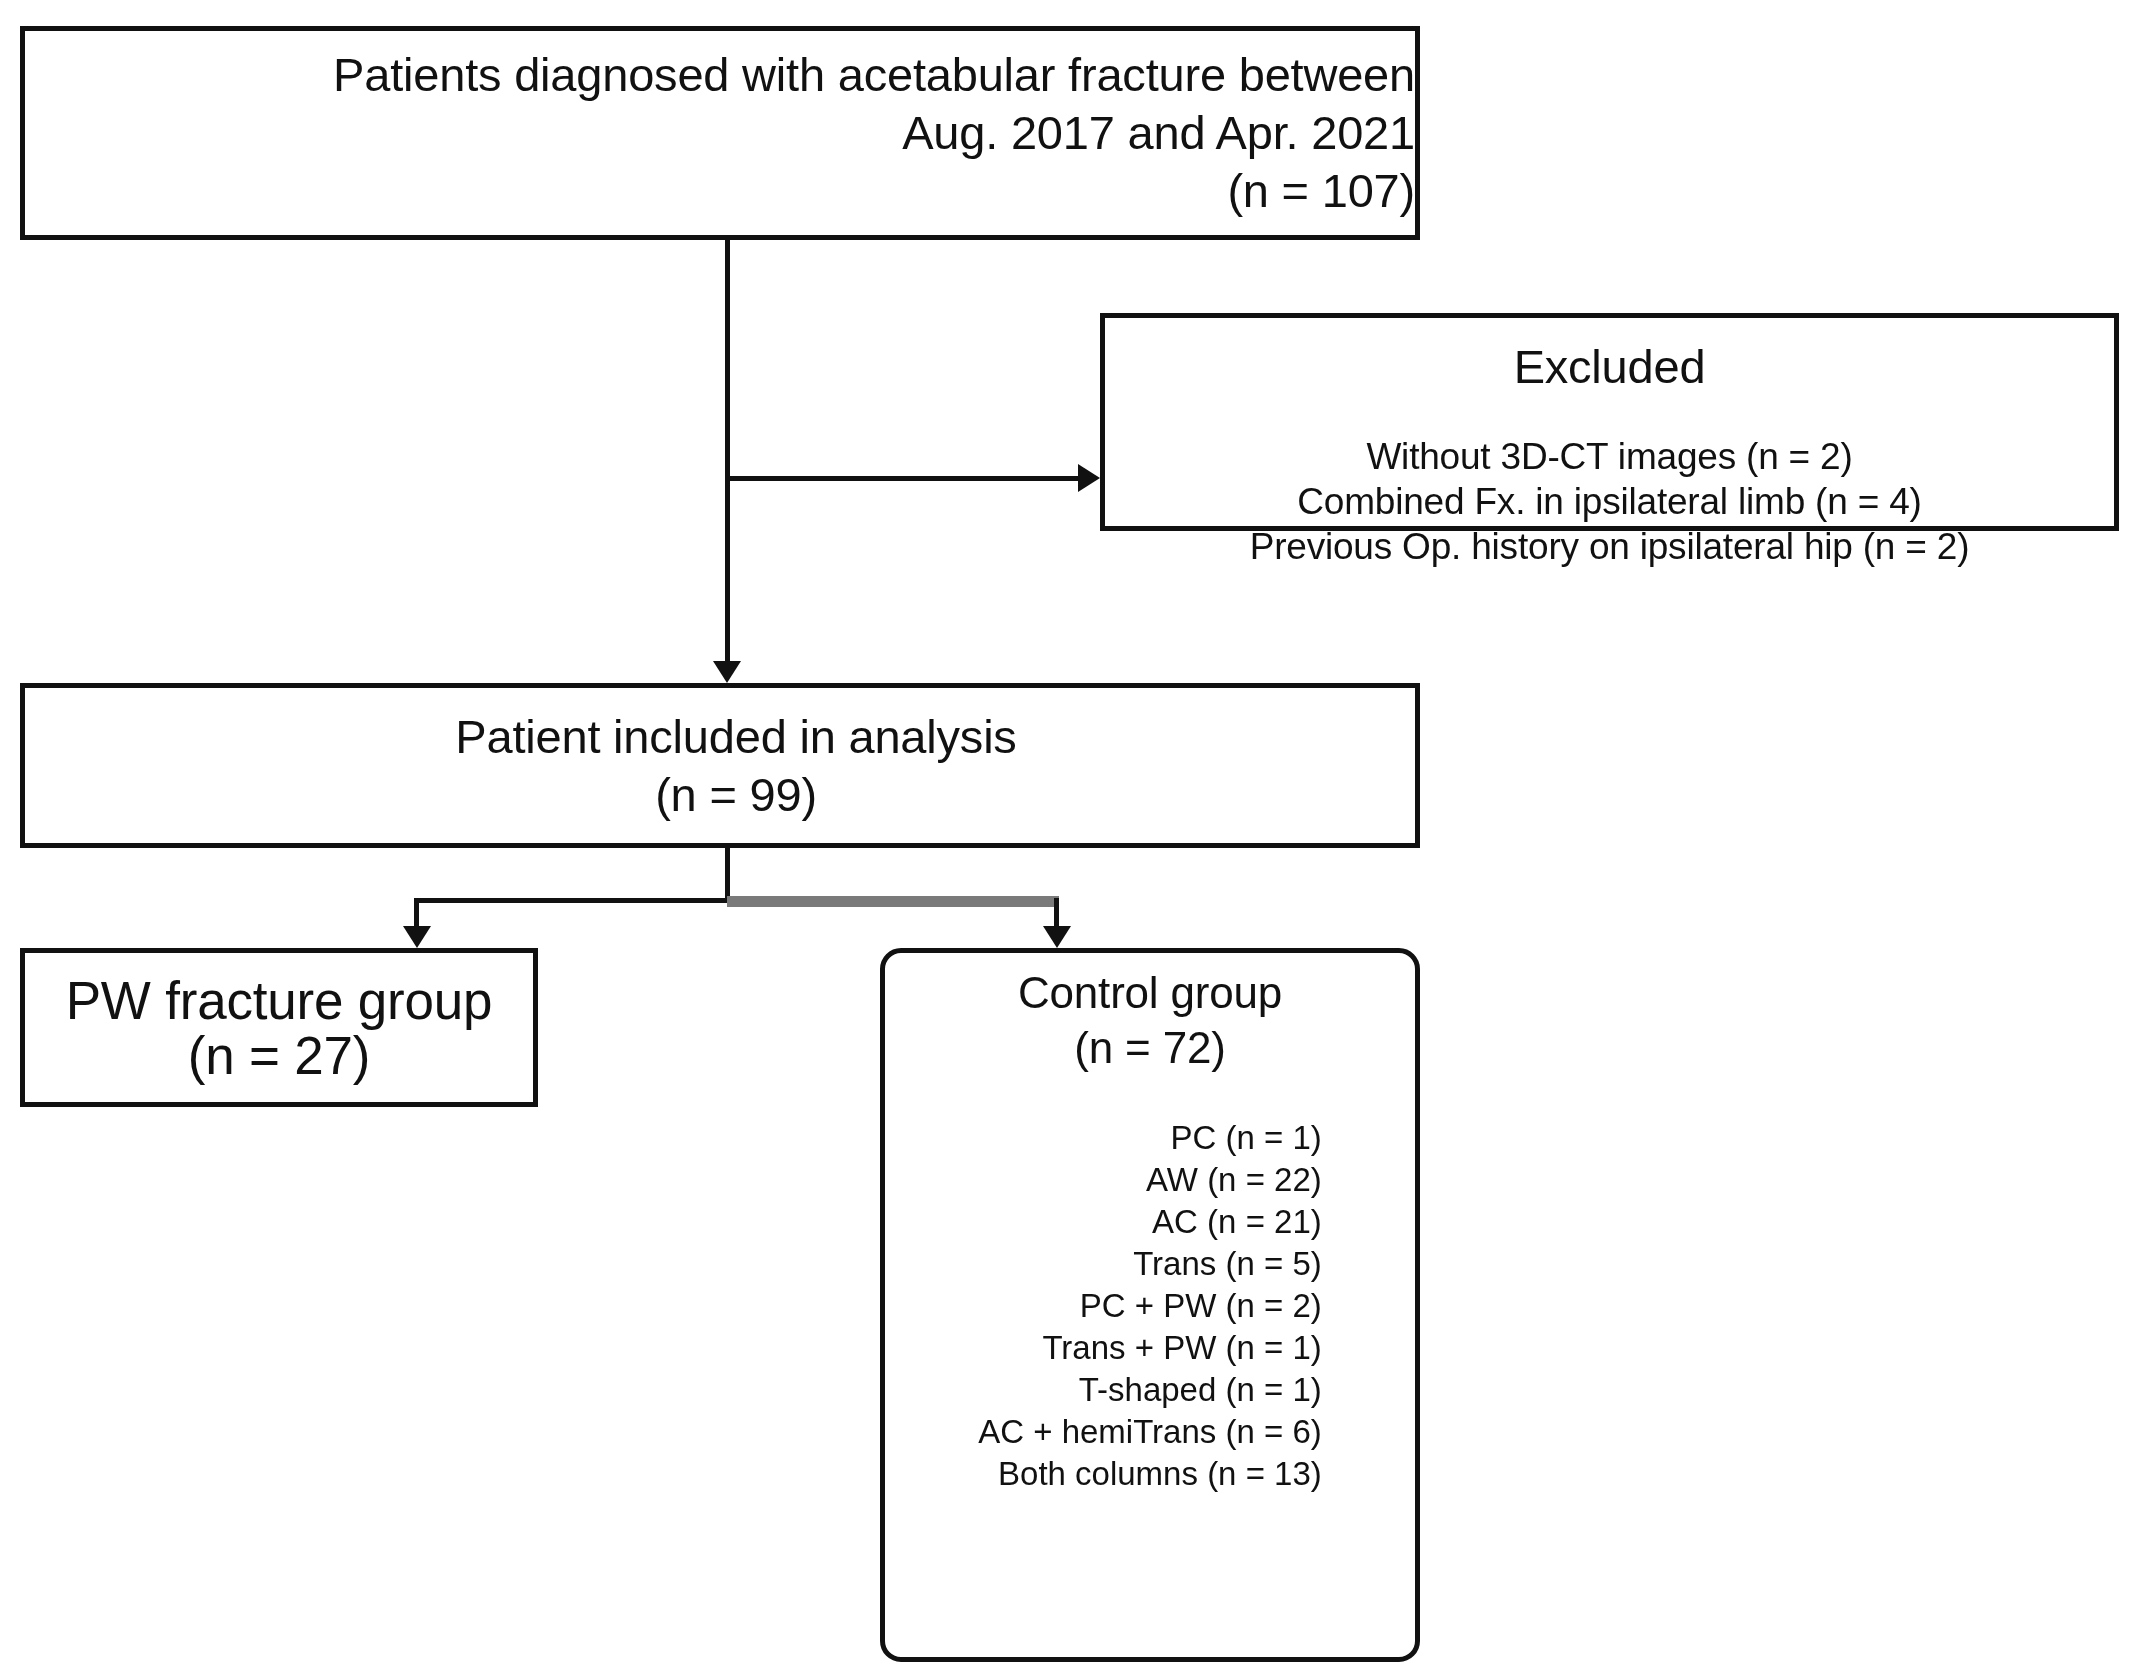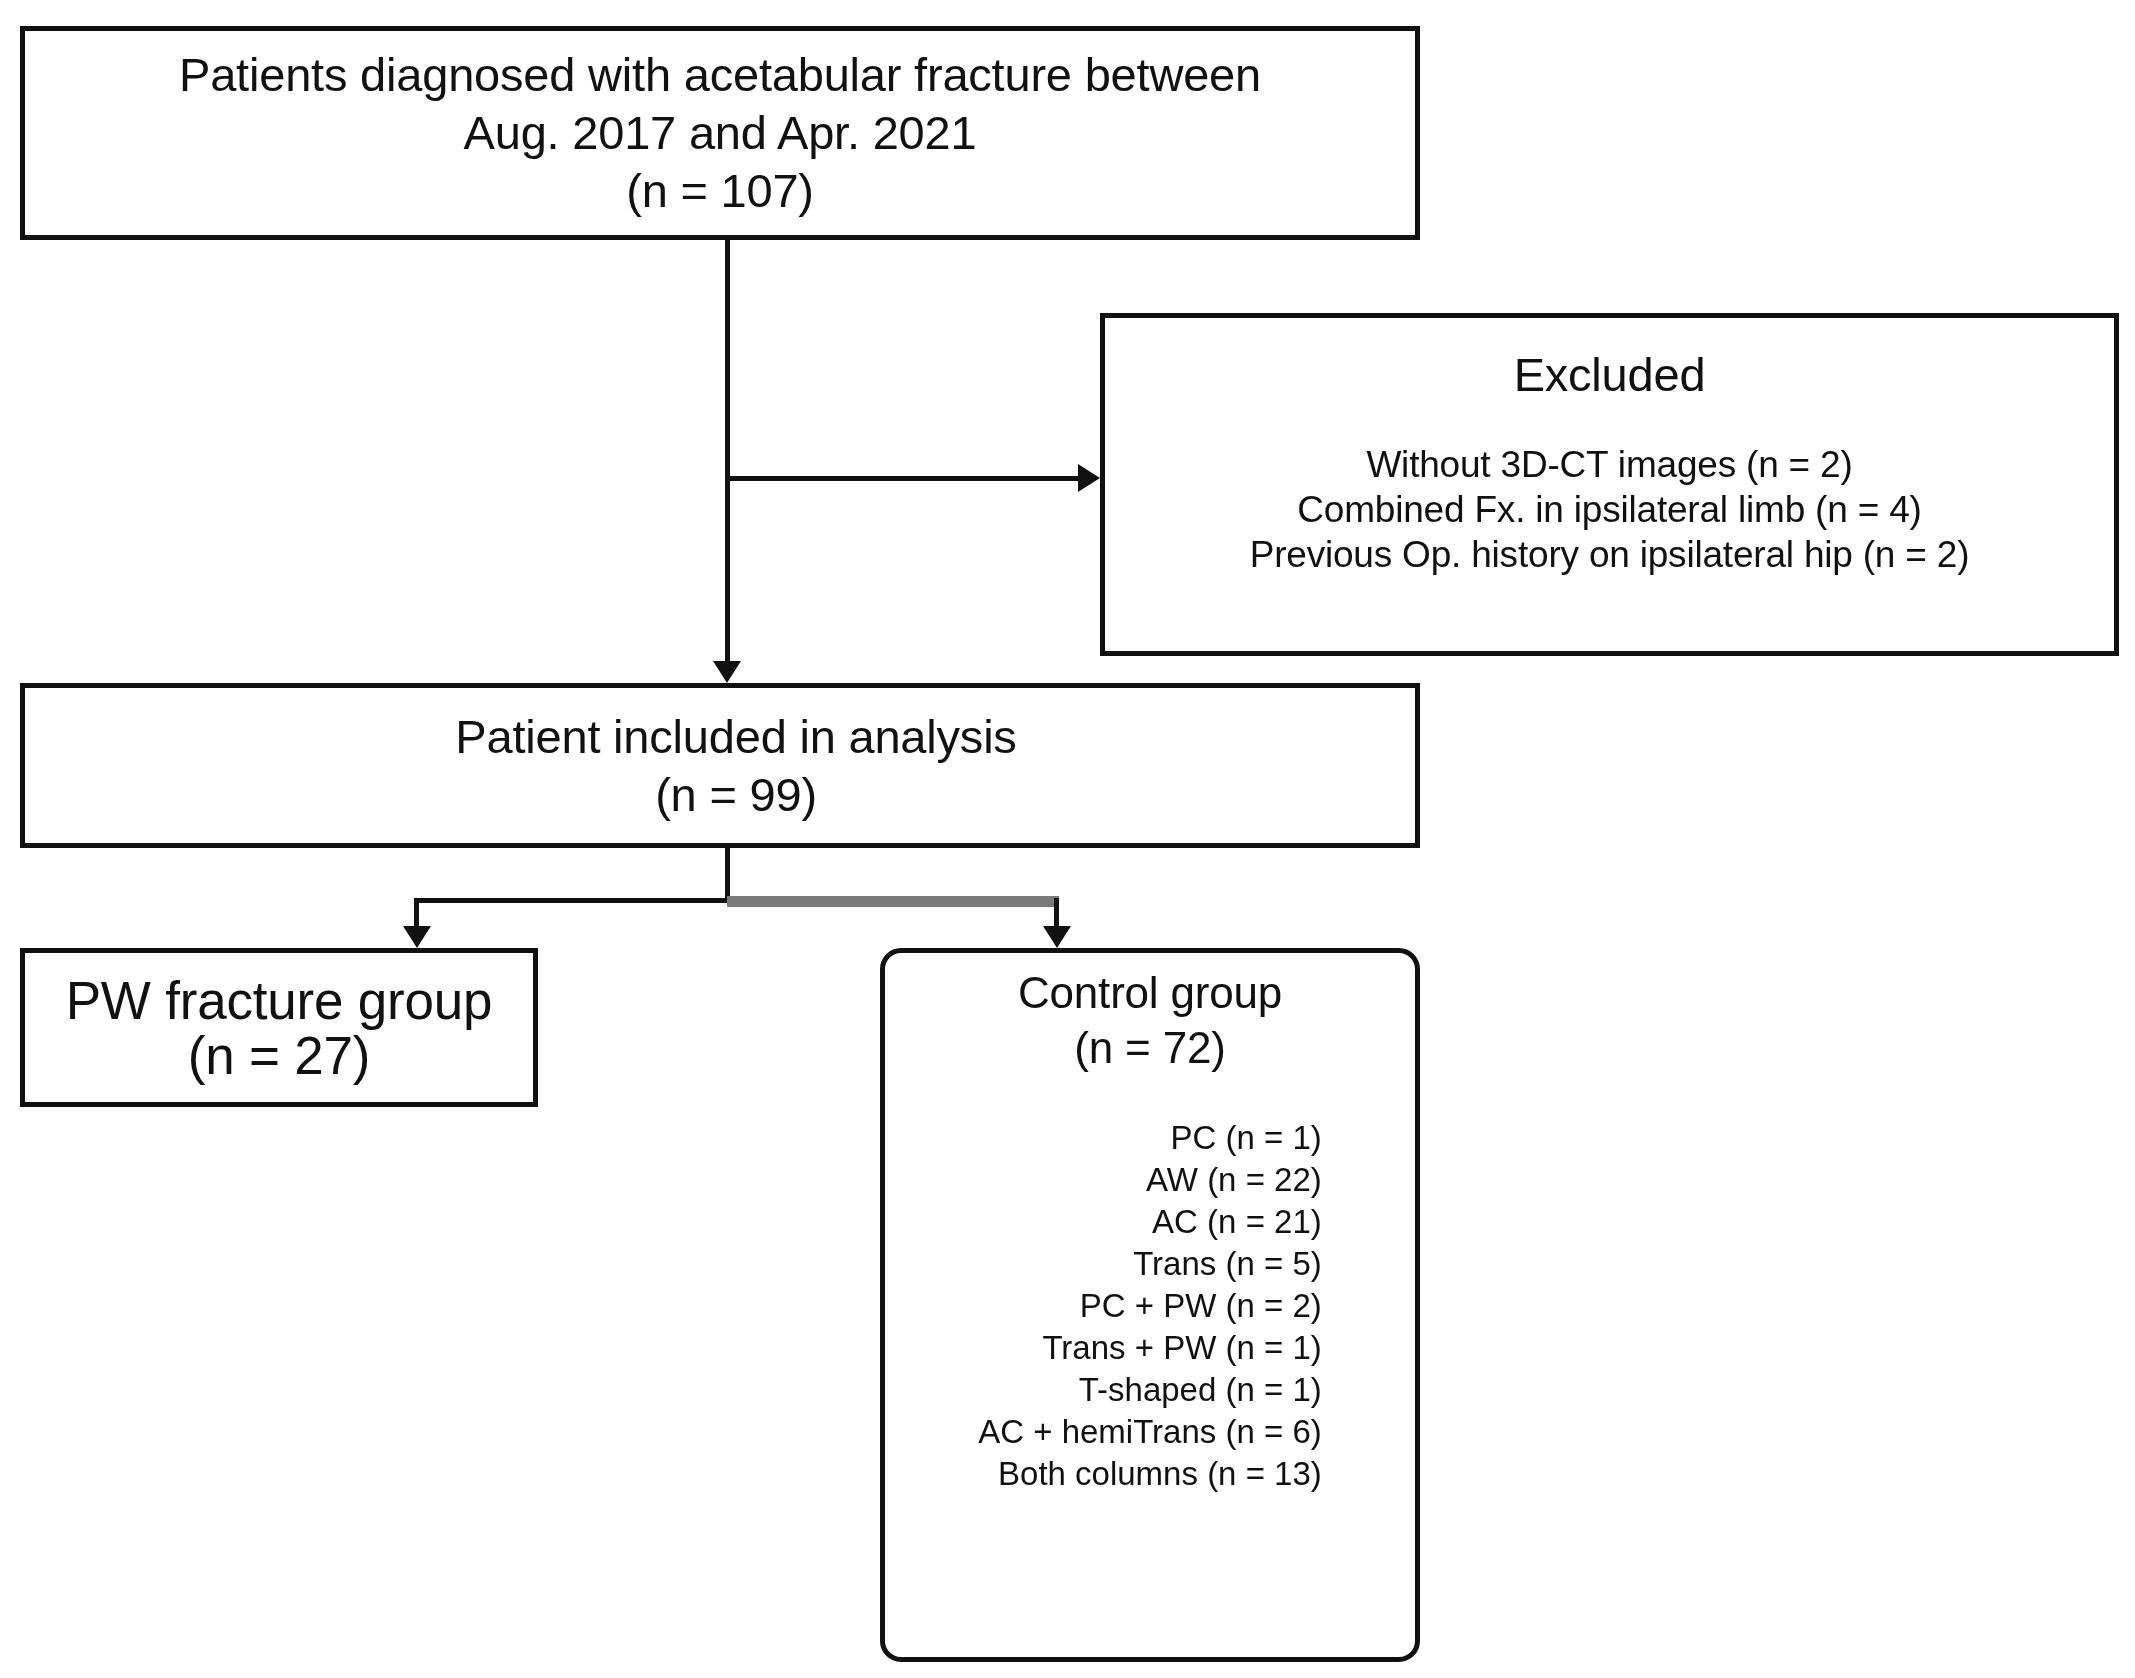--- a/index.html
+++ b/index.html
@@ -32,31 +32,32 @@
     letter-spacing: -0.2px;
   }
 
   
   #box-enrollment {
     left: 20px;
     top: 26px;
     width: 1400px;
     height: 214px;
     justify-content: center;
+    align-items: flex-end;
   }
   #box-enrollment .box-line { font-size: 47px; line-height: 58px; }
 
   
   #box-excluded {
     left: 1100px;
     top: 313px;
     width: 1019px;
-    height: 343px;
+    height: 218px;
     justify-content: flex-start;
-    padding-top: 28px;
+    padding-top: 20px;
     text-align: center;
   }
   #box-excluded .excl-title { font-size: 47px; line-height: 58px; }
   #box-excluded .excl-list { margin-top: 38px; }
   #box-excluded .box-line.reason { font-size: 37px; line-height: 45px; }
 
   
   #box-included {
     left: 20px;
     top: 683px;

